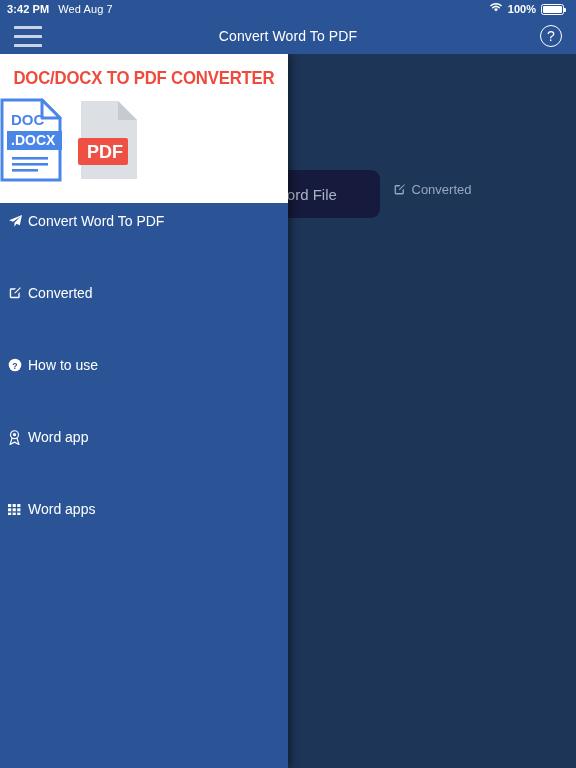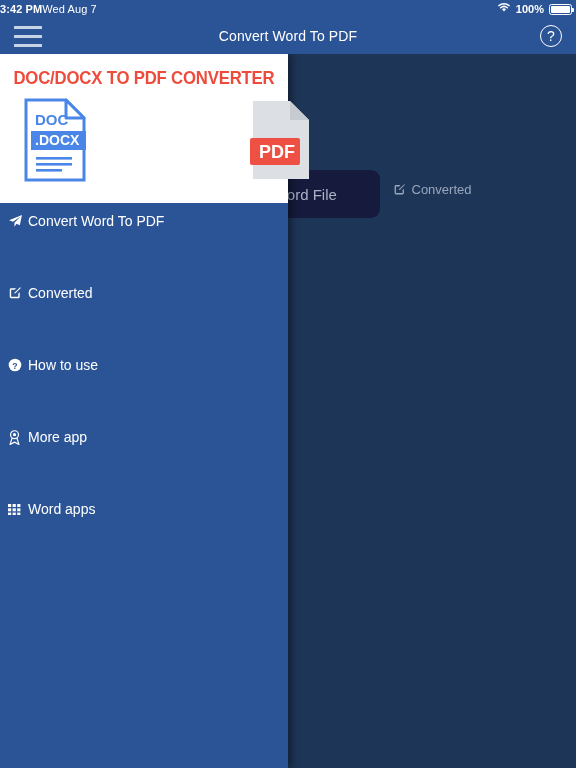--- a/index.html
+++ b/index.html
@@ -32,31 +32,33 @@
     color: #ffffff;
     font-size: 11px;
     line-height: 18px;
     display: flex;
     align-items: center;
     z-index: 40;
   }
   .sb-left {
     display: flex;
     align-items: flex-start;
+    gap: 9px;
+    padding-left: 7px;
     font-weight: bold;
     letter-spacing: 0.1px;
   }
   .sb-time { font-weight: bold; }
   .sb-date { font-weight: normal; }
   .sb-spacer { flex: 1 1 auto; }
   .sb-right {
     display: flex;
     align-items: center;
     gap: 5px;
-    padding-right: 4px;
+    padding-right: 12px;
   }
   .sb-batt-pct { font-weight: bold; font-size: 11px; }
   .battery {
     position: relative;
     width: 23px;
     height: 11px;
     border: 1px solid #ffffff;
     border-radius: 2.5px;
     box-sizing: border-box;
   }
@@ -210,23 +212,22 @@
     white-space: nowrap;
   }
   .icons-row {
     position: absolute;
     top: 44px;
     left: 0;
     width: 288px;
     height: 100px;
     display: flex;
     align-items: flex-start;
-    justify-content: space-between;
+    justify-content: flex-start;
     gap: 16px;
-    margin-left: 24px;
   }
 
   
   .menu {
     position: absolute;
     top: 149px;
     left: 0;
     width: 288px;
   }
   .menu-item {
@@ -370,21 +371,21 @@
       <div class="m-row-spacer"></div>
 
       <div class="menu-item">
         <span class="m-ico">
           <svg width="13" height="15" viewBox="0 0 12 16">
             <circle cx="6" cy="5" r="4.2" fill="none" stroke="#ffffff" stroke-width="1.3"></circle>
             <circle cx="6" cy="5" r="1.7" fill="#ffffff"></circle>
             <path d="M3.4 8.6 L1.3 15.4 L6 12.9 L10.7 15.4 L8.6 8.6" fill="none" stroke="#ffffff" stroke-width="1.3" stroke-linejoin="round"></path>
           </svg>
         </span>
-        <span class="m-label">More app</span>
+        <span class="m-label">Word app</span>
       </div>
       <div class="m-row-spacer"></div>
 
       <div class="menu-item">
         <span class="m-ico">
           <svg width="14" height="12" viewBox="0 0 14 12">
             <rect x="0" y="1" width="3.2" height="3" fill="#ffffff"></rect>
             <rect x="4.6" y="1" width="3.2" height="3" fill="#ffffff"></rect>
             <rect x="9.2" y="1" width="3.2" height="3" fill="#ffffff"></rect>
             <rect x="0" y="5.3" width="3.2" height="3" fill="#ffffff"></rect>

